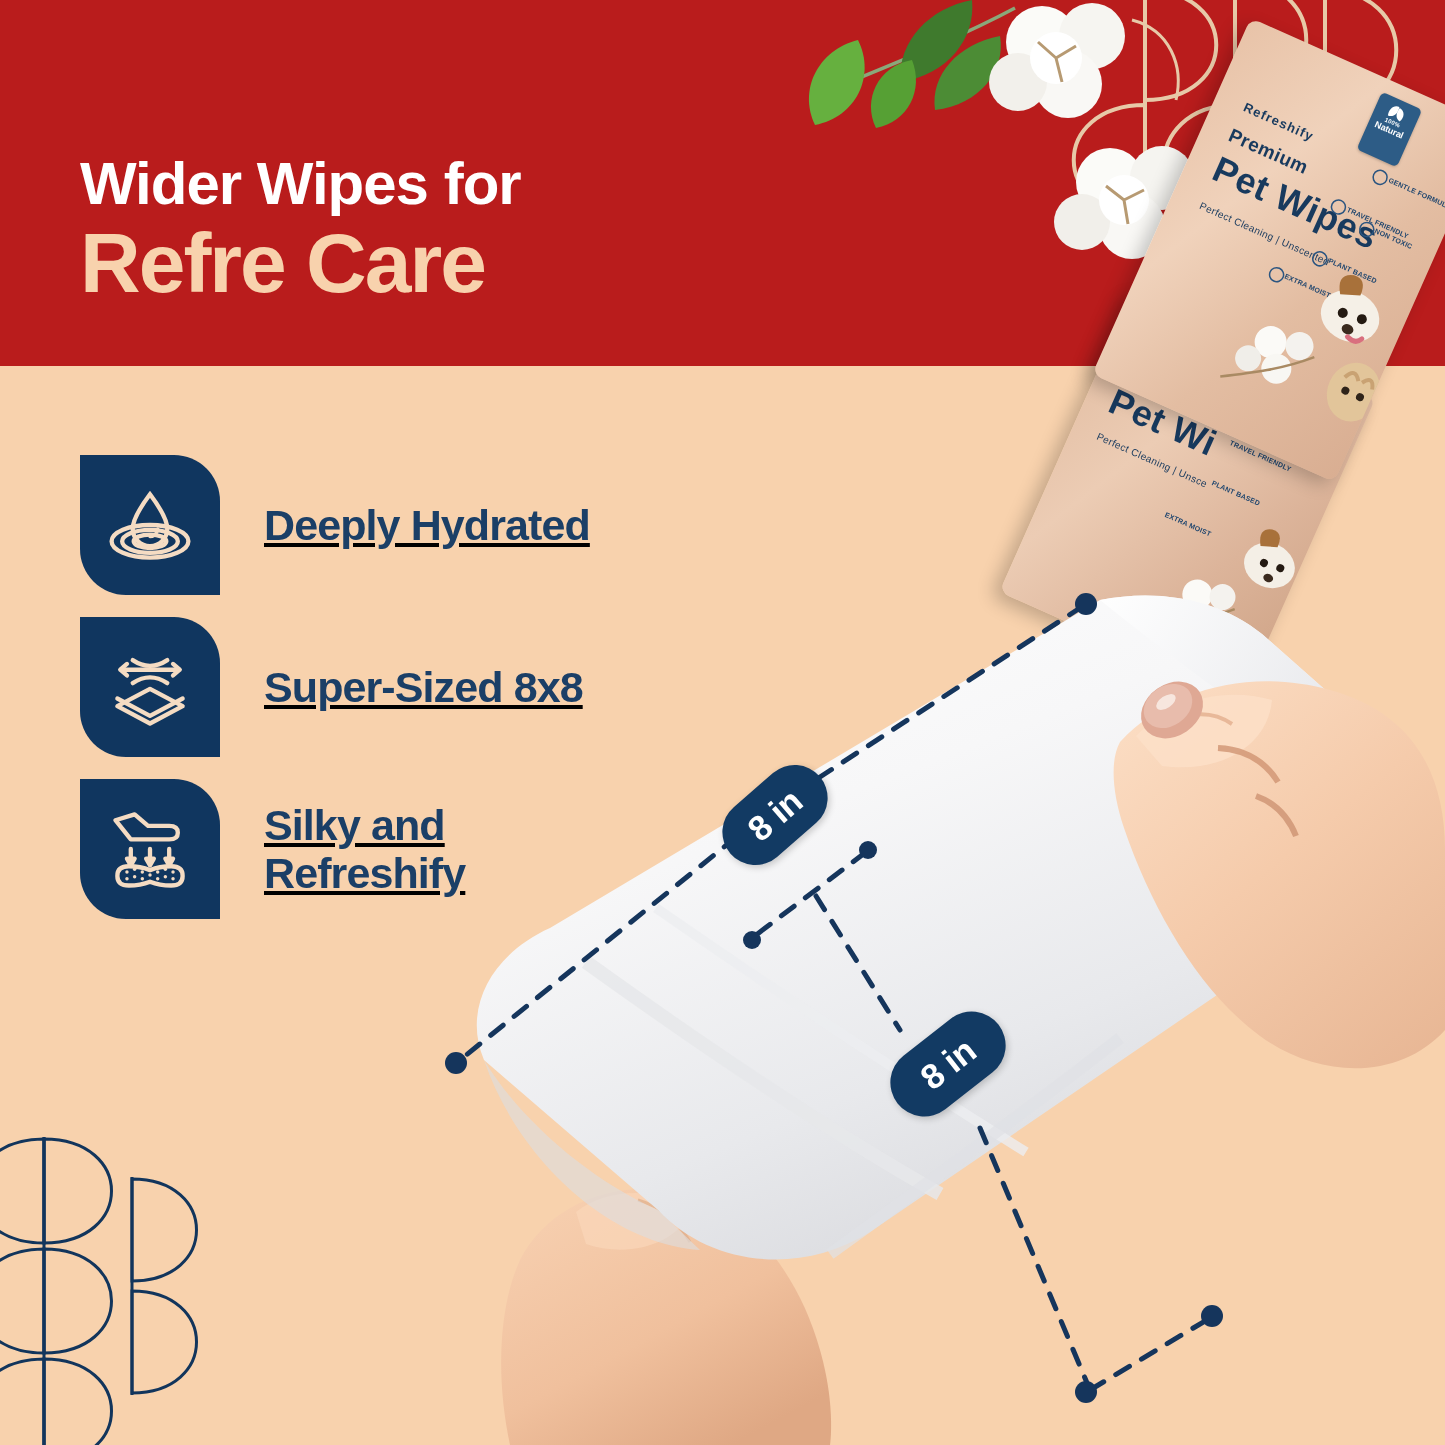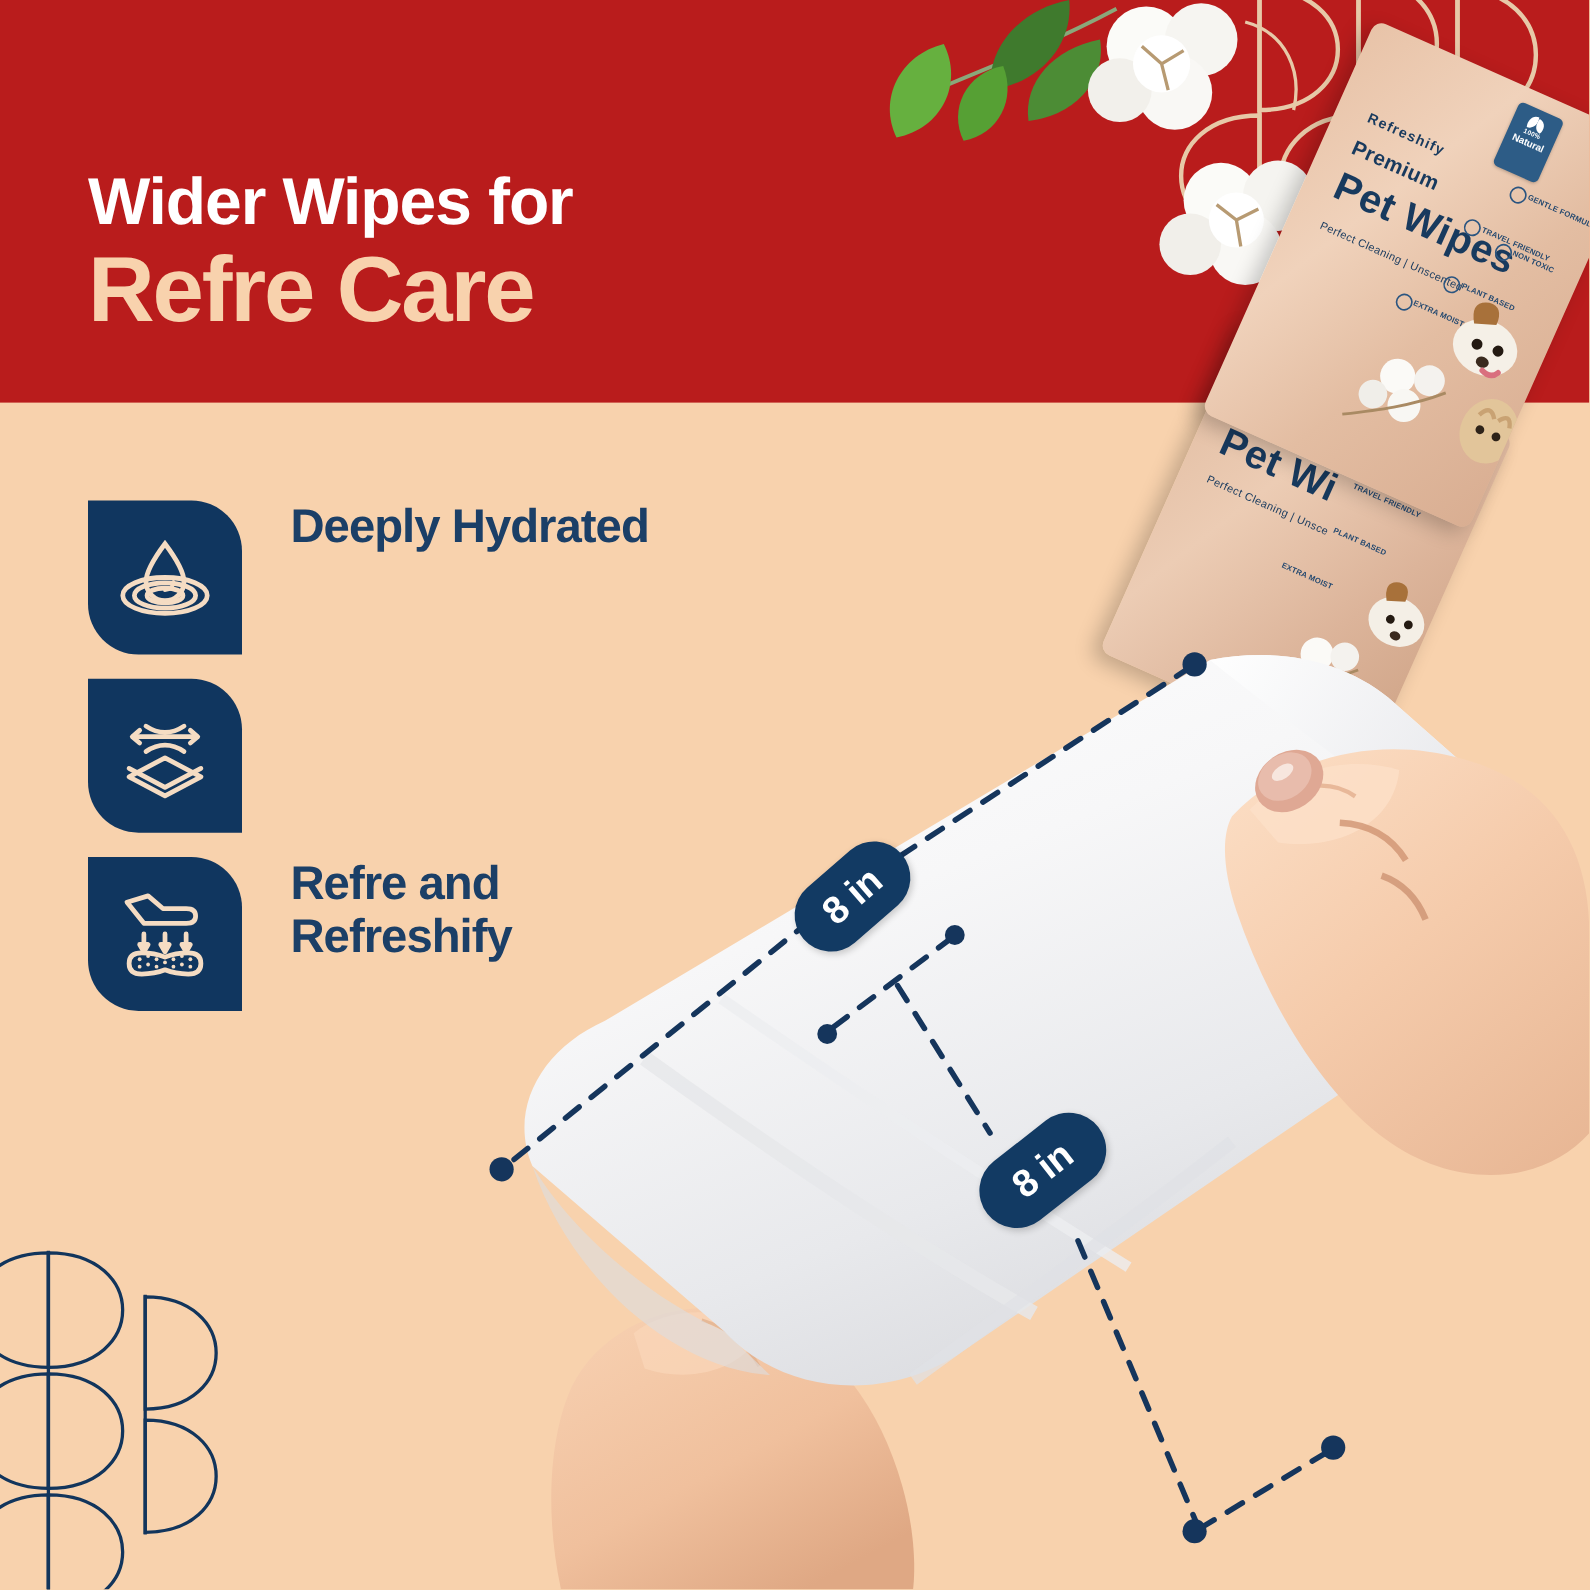--- a/index.html
+++ b/index.html
@@ -63,21 +63,21 @@
 
   .pk-text { position:absolute; color:#183a5e; white-space:nowrap; }
   .pk-brand { font-size:13px; font-weight:bold; letter-spacing:1.2px; }
   .pk-prem  { font-size:19px; font-weight:bold; letter-spacing:.5px; }
   .pk-name  { font-size:36px; font-weight:bold; letter-spacing:.5px; }
   .pk-tag   { font-size:10px; letter-spacing:.4px; }
   .pk-feat  { font-size:7px; font-weight:bold; letter-spacing:.2px; color:#23486f; }
 
   
   .features { position:absolute; left:80px; top:455px; width:700px; }
-  .feature-row { display:flex; align-items:flex-start; margin-bottom:22px; }
+  .feature-row { display:flex; align-items:center; margin-bottom:22px;text-decoration:underline; }
   .feat-tile {
     width:140px; height:140px; flex:0 0 140px;
     background:#10365f;
     border-radius:0 46px 0 46px;
     display:flex; align-items:center; justify-content:center;
   }
   .feat-label {
     margin-left:44px;
     font-size:43px; font-weight:bold; color:#1b3f67;
     letter-spacing:-.9px; line-height:1.12;
@@ -267,20 +267,21 @@
             <path d="M32 22 q 18 12 36 0"></path>
             <path d="M20 32 h 60"></path>
             <path d="M26 26 l -7 6 l 7 6"></path>
             <path d="M74 26 l 7 6 l -7 6"></path>
             <path d="M32 46 q 18 -12 36 0"></path>
             <path d="M50 52 L 84 70 L 50 88 L 16 70 Z"></path>
             <path d="M16 62 L 50 80 L 84 62"></path>
           </g>
         </svg>
       </div>
+      <div class="feat-label">Super-Sized 8x8</div>
     </div>
 
     <div class="feature-row">
       <div class="feat-tile">
         <svg viewBox="0 0 100 100" style="width:96px;height:96px;">
           <g fill="none" stroke="#f5dcc3" stroke-width="4.5" stroke-linejoin="round" stroke-linecap="round">
             <path d="M14 20 L 34 14 L 48 26 L 70 26 q 9 0 9 7 q 0 7 -9 7 L 30 40 Z"></path>
             <path d="M30 50 v 12 M50 50 v 12 M70 50 v 12"></path>
             <path d="M26 60 l 4 7 l 4 -7 Z" fill="#f5dcc3"></path>
             <path d="M46 60 l 4 7 l 4 -7 Z" fill="#f5dcc3"></path>
@@ -299,21 +300,21 @@
               <circle cx="34" cy="79" r="1.8"></circle>
             <circle cx="42" cy="81" r="1.8"></circle>
               <circle cx="50" cy="84" r="1.8"></circle>
             <circle cx="58" cy="81" r="1.8"></circle>
               <circle cx="66" cy="79" r="1.8"></circle>
             <circle cx="74" cy="81" r="1.8"></circle>
           </g>
         </svg>
       </div>
       <div class="feat-label">
-        <div>Refre and</div>
+        <div>Silky and</div>
         <div>Refreshify</div>
       </div>
     </div>
   </div>
 
   <svg class="bl-leaves" viewBox="0 0 240 330">
     <g fill="none" stroke="#12355c" stroke-width="3">
       <path d="M62 18 C 152 18, 152 122, 62 122 Z"></path>
       <path d="M62 18 C -28 18, -28 122, 62 122 Z"></path>
       <path d="M62 128 C 152 128, 152 232, 62 232 Z"></path>

